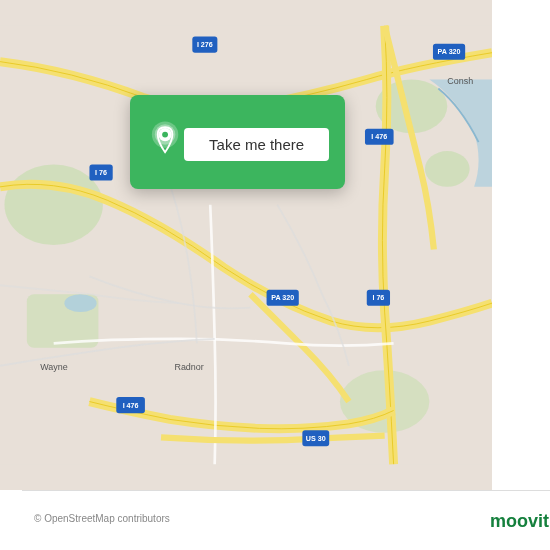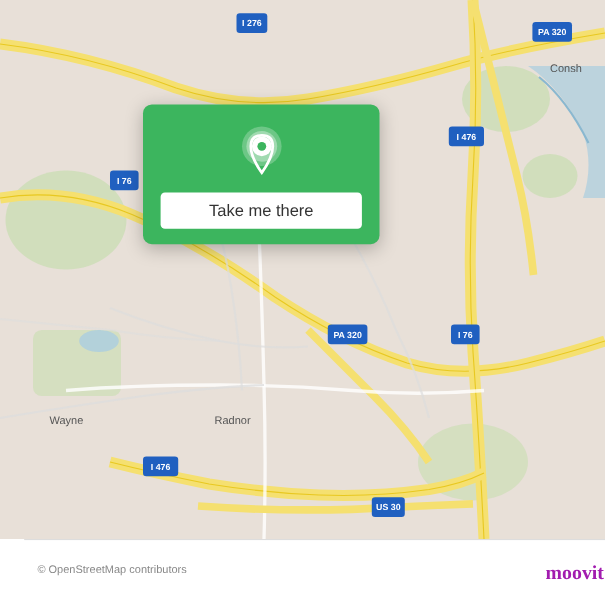--- a/index.html
+++ b/index.html
@@ -6,21 +6,21 @@
     body {
       width: 550px;
       height: 550px;
       overflow: hidden;
       font-family: Arial, sans-serif;
       position: relative;
     }
 
     
     #map-container {
-      width: 550px;
+      width: 492px;
       height: 490px;
       position: relative;
       background-color: #e8e0d8;
       overflow: hidden;
     }
 
     
     .map-svg {
       position: absolute;
       top: 0; left: 0;
@@ -30,21 +30,21 @@
     
     .location-card {
       position: absolute;
       top: 95px;
       left: 130px;
       width: 215px;
       background: #3cb55e;
       border-radius: 8px;
       padding: 18px 16px 14px 16px;
       display: flex;
-      flex-direction: column;
+      flex-direction: row;
       align-items: center;
       box-shadow: 0 4px 16px rgba(0,0,0,0.25);
       z-index: 10;
     }
 
     .location-pin-icon {
       width: 52px;
       height: 52px;
       margin-bottom: 10px;
     }
@@ -81,22 +81,21 @@
       top: 50%;
       transform: translateY(-50%);
       display: flex;
       align-items: center;
       gap: 3px;
     }
 
     .moovit-text {
       font-size: 18px;
       font-weight: bold;
-      color: #a21caf;
-      font-family: Liberation Serif, serif;
+      color: #15803d;
     }
 
     .moovit-dot {
       width: 10px;
       height: 10px;
       background: #e74c3c;
       border-radius: 50%;
       margin-bottom: 6px;
     }
 

